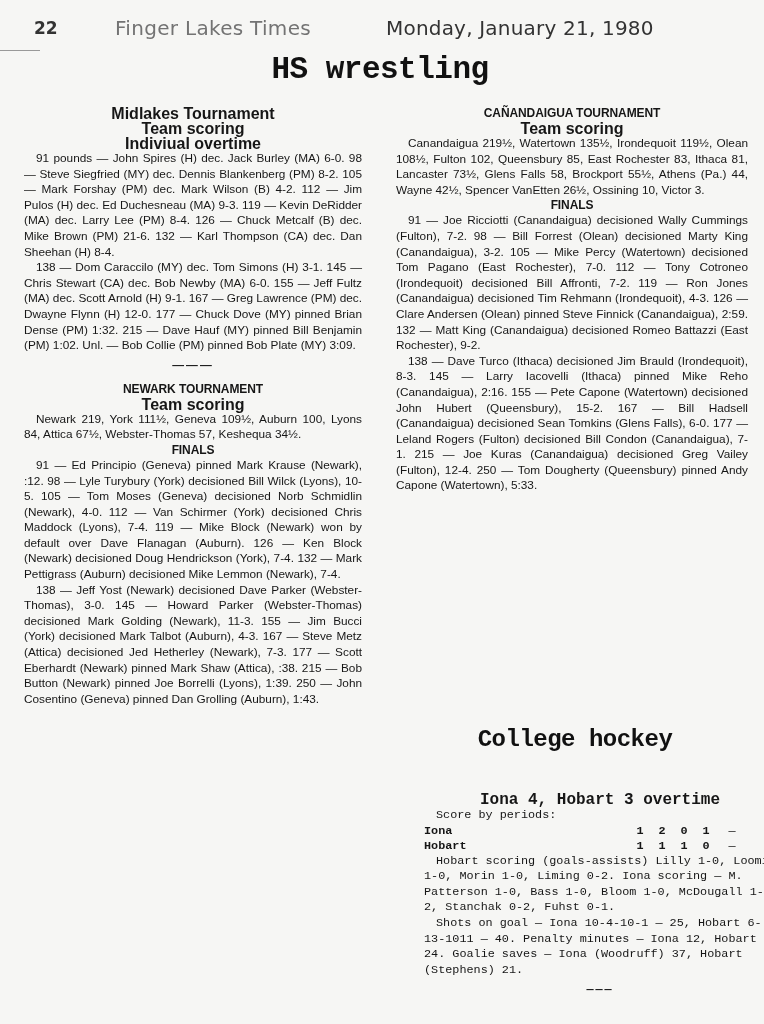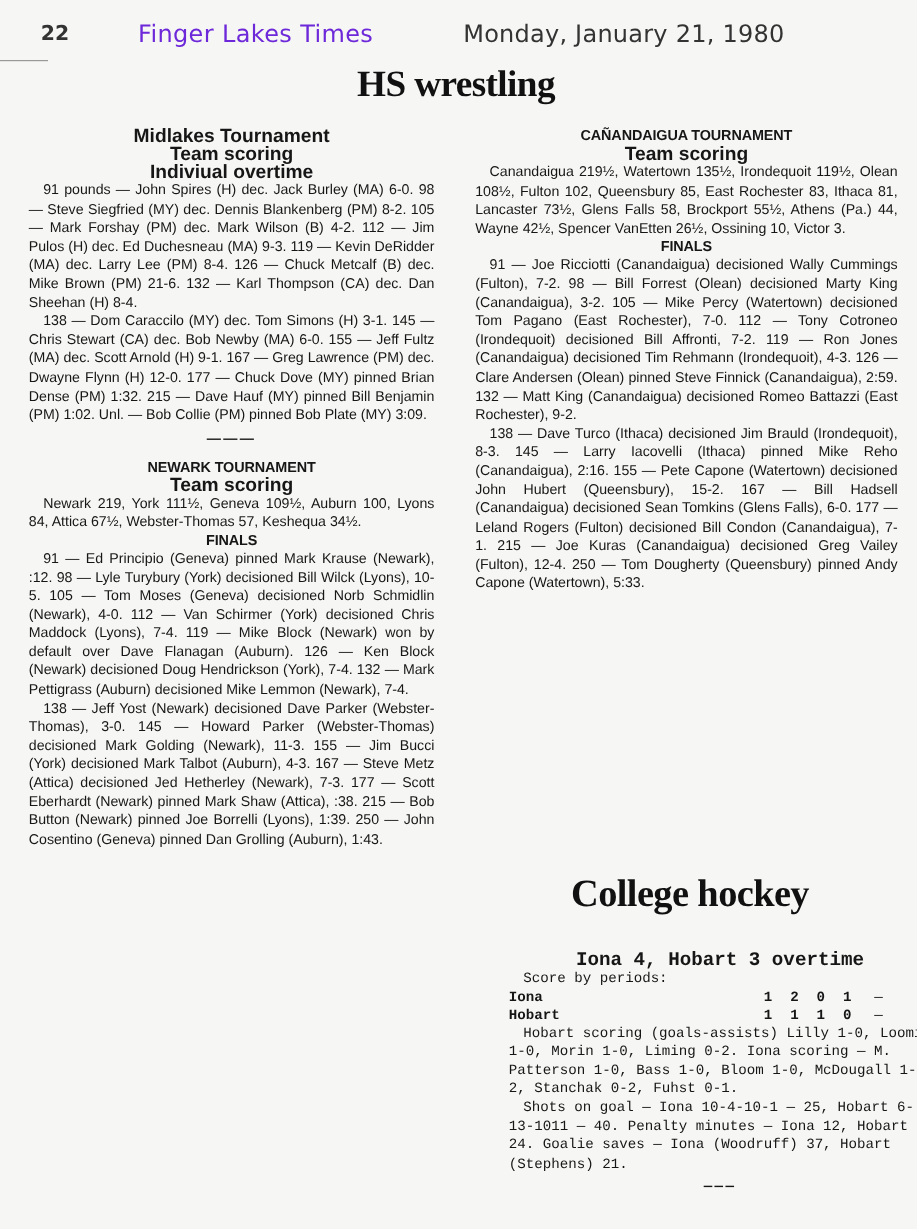--- a/index.html
+++ b/index.html
@@ -7,29 +7,29 @@
     width: 764px; height: 1024px; overflow: hidden;
     background: #f6f6f4;
     color: #161616;
     font-family: "DejaVu Sans", sans-serif;
     position: relative;
   }
   .masthead {
     position: absolute; left: 0; top: 10px; width: 764px; height: 34px;
   }
   .page-num { position: absolute; left: 34px; top: 8px; font-size: 17px; font-weight: bold; color: #333; font-family: "DejaVu Sans", sans-serif; }
-  .paper-name { position: absolute; left: 115px; top: 6px; font-size: 20px; color: #6d28d9; letter-spacing: 0.3px; }
+  .paper-name { position: absolute; left: 115px; top: 6px; font-size: 20px; color: #737373; letter-spacing: 0.3px; }
   .paper-date { position: absolute; left: 386px; top: 6px; font-size: 20px; color: #333; letter-spacing: 0.2px; }
   .rule-left { position: absolute; left: 0; top: 40px; width: 40px; height: 1px; background: #999; }
   .headline {
     position: absolute; font-weight: bold; text-align: center; color: #111;
-    font-family: Liberation Serif, serif; letter-spacing: -0.5px;
+    font-family: Liberation Mono, monospace; letter-spacing: -0.5px;
   }
   .h-wrestling { left: 200px; top: 52px; width: 360px; font-size: 31px; }
-  .h-hockey { left: 400px; top: 726px; width: 350px; font-size: 32px; }
+  .h-hockey { left: 400px; top: 726px; width: 350px; font-size: 24px; }
 
   .col {
     position: absolute; font-size: 11.8px; line-height: 15.6px;
     font-family: "Liberation Sans", sans-serif;
     text-align: justify;
   }
   .col-left { left: 24px; top: 106px; width: 338px; }
   .col-right { left: 396px; top: 106px; width: 352px; }
   .sec-head { text-align: center; font-weight: bold; font-size: 16px; line-height: 15px; }
   .sec-head.caps { font-size: 12px; letter-spacing: -0.1px; }

